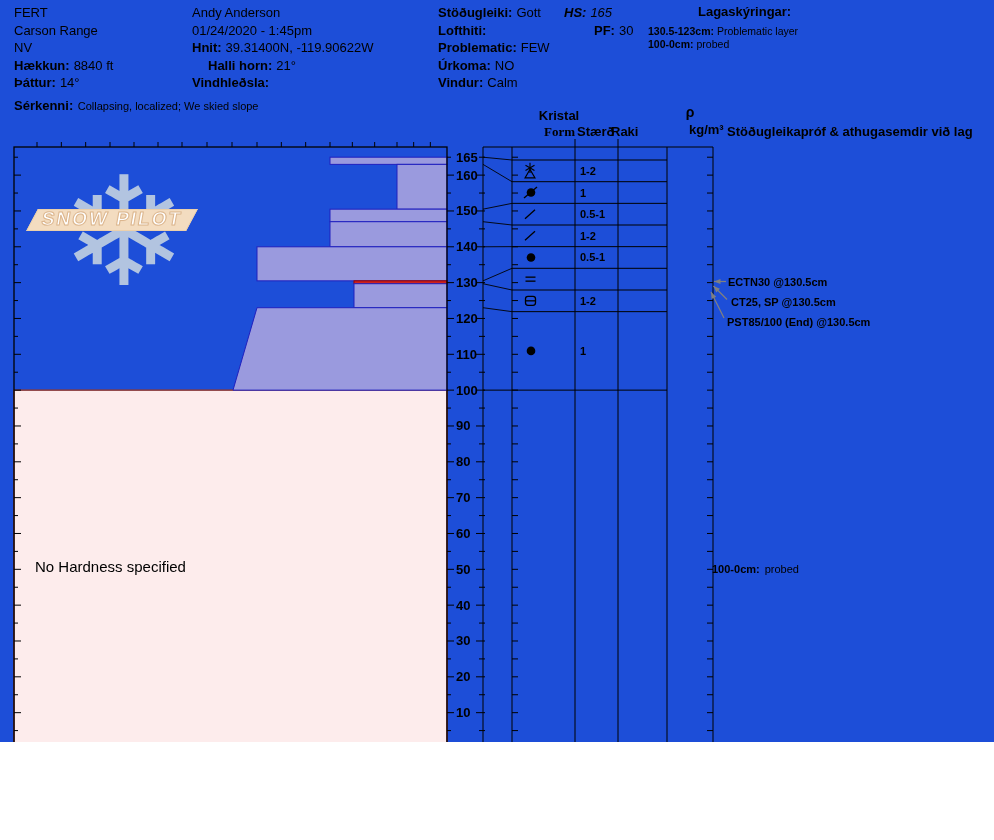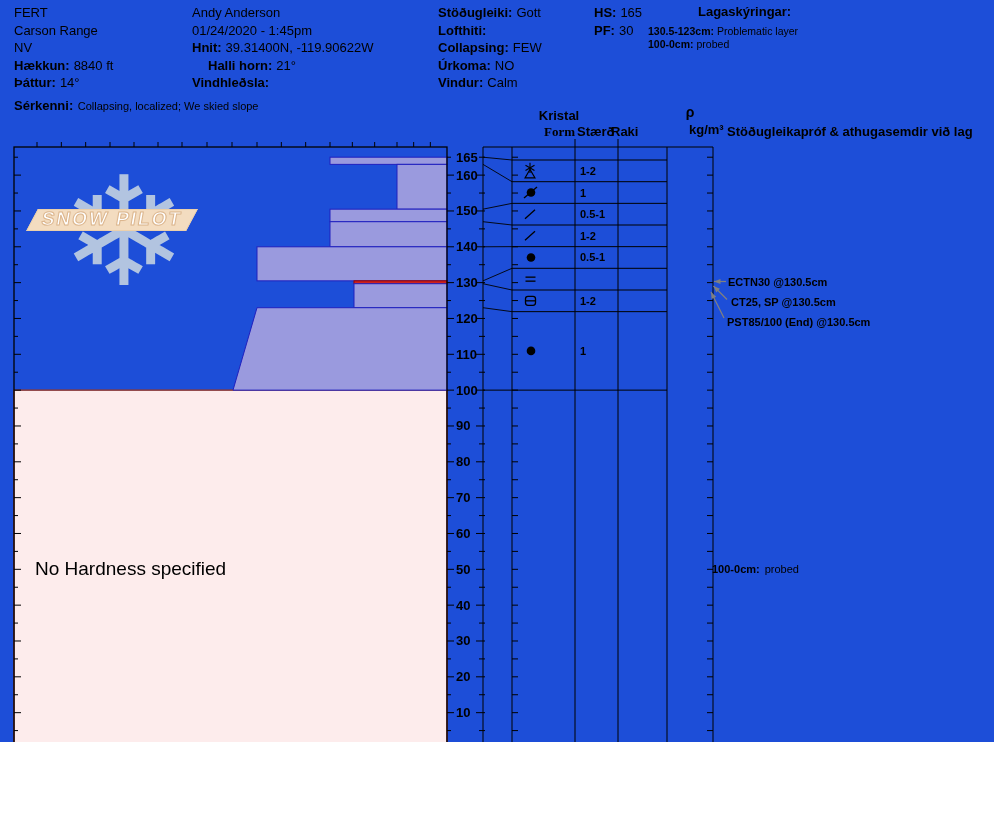--- a/index.html
+++ b/index.html
@@ -7,21 +7,21 @@
         font-family:"Liberation Sans",sans-serif;color:#000;}
   .hline{position:absolute;font-size:13px;line-height:17px;white-space:nowrap;}
   .hline .lab{font-weight:bold;margin-right:4px;}
   .note-title{position:absolute;font-size:13px;font-weight:bold;white-space:nowrap;padding-left:35px;}
   .note-item{position:absolute;font-size:10.5px;line-height:13px;white-space:nowrap;}
   .note-item .lab{font-weight:bold;margin-right:3px;}
   .serkenni{position:absolute;left:14px;top:96px;white-space:nowrap;}
   .serkenni .lab{font-weight:bold;font-size:13px;}
   .serkenni .val{font-size:11px;}
   .colhead{position:absolute;font-size:13px;font-weight:bold;white-space:nowrap;}
-  .nohard{position:absolute;left:35px;top:558px;font-size:19px;z-index:4;}
+  .nohard{position:absolute;left:35px;top:558px;font-size:15px;z-index:4;}
   .skyringar{position:absolute;left:14px;top:764px;font-size:17px;font-weight:bold;z-index:4;}
   .logo{position:absolute;z-index:1;} 
   svg#chart{position:absolute;left:0;top:0;z-index:2;pointer-events:none;}
   .textlayer{z-index:3;}
   .flake2{position:absolute;left:40px;top:150px;width:168px;height:168px;text-align:center;
           font-size:152px;line-height:164px;color:#ccd9e2;opacity:0.85;}
   .banner{position:absolute;left:32px;top:209px;width:158px;height:20px;background:#f3dcc0;
           transform:skewX(-28deg);border:1px solid #ecd0ab;}
   .banner-text{position:absolute;left:36px;top:209px;width:152px;height:20px;text-align:center;
           font-size:19px;line-height:20px;font-weight:bold;color:#ffffff;letter-spacing:2px;
@@ -38,24 +38,24 @@
       <div class="hline" style="left: 14px; top: 39.2px;"><span>NV</span></div>
       <div class="hline" style="left: 14px; top: 56.8px;"><span class="lab">Hækkun:</span><span>8840 ft</span></div>
       <div class="hline" style="left: 14px; top: 74.4px;"><span class="lab">Þáttur:</span><span>14°</span></div>
       <div class="hline" style="left: 192px; top: 4px;"><span>Andy Anderson</span></div>
       <div class="hline" style="left: 192px; top: 21.6px;"><span>01/24/2020 - 1:45pm</span></div>
       <div class="hline" style="left: 192px; top: 39.2px;"><span class="lab">Hnit:</span><span>39.31400N, -119.90622W</span></div>
       <div class="hline" style="left: 192px; top: 56.8px; margin-left: 16px;"><span class="lab">Halli horn:</span><span>21°</span></div>
       <div class="hline" style="left: 192px; top: 74.4px;"><span class="lab">Vindhleðsla:</span><span></span></div>
       <div class="hline" style="left: 438px; top: 4px;"><span class="lab">Stöðugleiki:</span><span>Gott</span></div>
       <div class="hline" style="left: 438px; top: 21.6px;"><span class="lab">Lofthiti:</span><span></span></div>
-      <div class="hline" style="left: 438px; top: 39.2px;"><span class="lab">Collapsing:</span><span>FEW</span></div>
+      <div class="hline" style="left: 438px; top: 39.2px;"><span class="lab">Problematic:</span><span>FEW</span></div>
       <div class="hline" style="left: 438px; top: 56.8px;"><span class="lab">Úrkoma:</span><span>NO</span></div>
       <div class="hline" style="left: 438px; top: 74.4px;"><span class="lab">Vindur:</span><span>Calm</span></div>
-      <div class="hline" style="left: 594px; top: 4px;"><span class="lab">HS:</span><span>165</span></div>
+      <div class="hline" style="left: 564px; top: 4px; font-style: italic;"><span class="lab">HS:</span><span>165</span></div>
       <div class="hline" style="left: 594px; top: 21.6px;"><span class="lab">PF:</span><span>30</span></div>
     </div>
 
   <div class="note-title" style="left:663px;top:4px;">Lagaskýringar:</div>
   <div id="notes">
       <div class="note-item" style="left: 648px; top: 24.5px;"><span class="lab">130.5-123cm:</span><span>Problematic layer</span></div>
       <div class="note-item" style="left: 648px; top: 38px;"><span class="lab">100-0cm:</span><span>probed</span></div>
     </div>
 
   <div class="serkenni">

